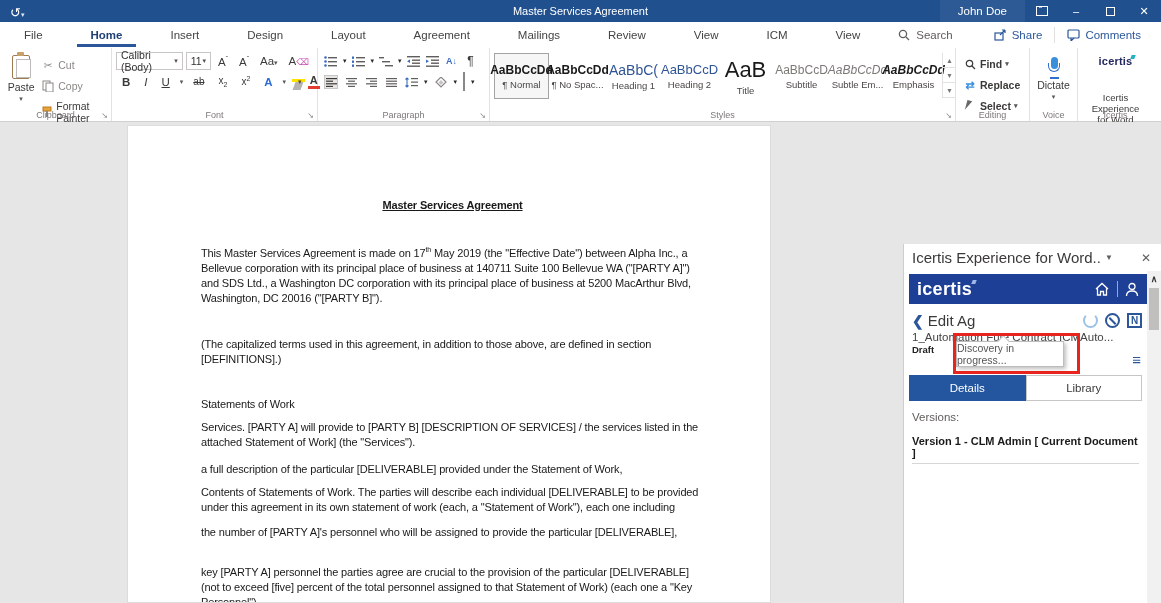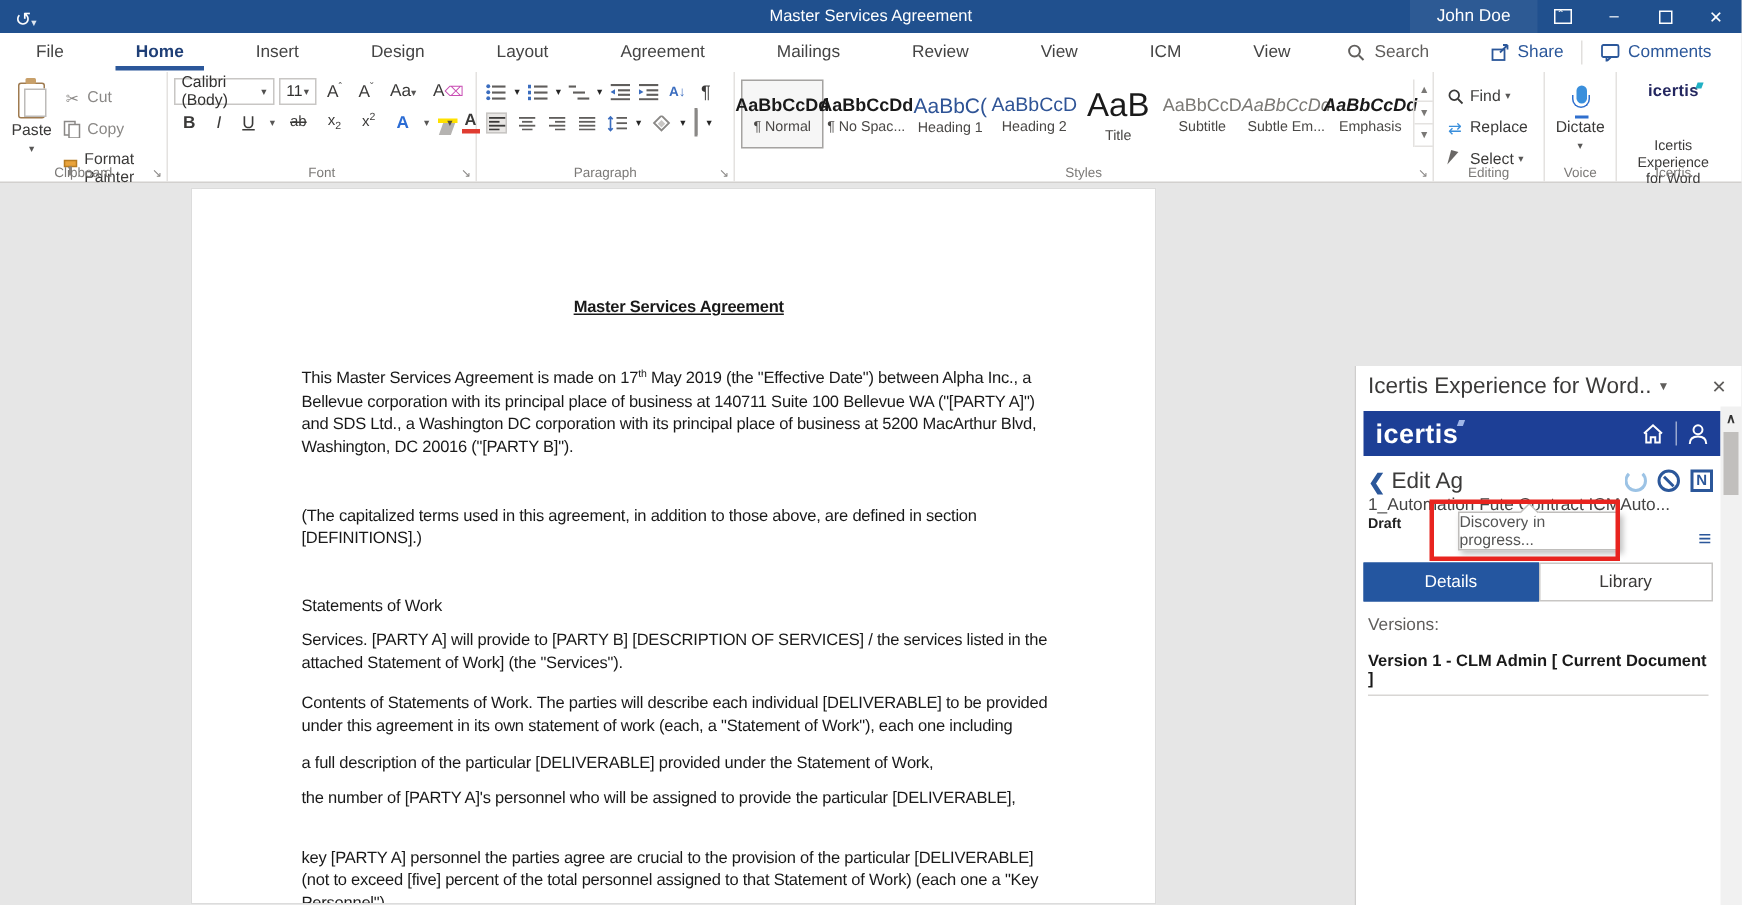--- a/index.html
+++ b/index.html
@@ -94,21 +94,21 @@
   .back-ch { color:#2b579a; font-size:14px; font-weight:bold; margin-right:4px; }
   .edit-lbl { font-size:15px; color:#3b3a39; white-space:nowrap; overflow:hidden; max-width:70px; }
   .er-icons { margin-left:auto; display:flex; align-items:center; gap:7px; }
   .spin { width:15px; height:15px; border:2px solid #9cc3e5; border-top-color:transparent; border-radius:50%; }
   .slashc { width:15px; height:15px; border:2px solid #2b579a; border-radius:50%; position:relative; }
   .slashc::after { content:""; position:absolute; left:1px; top:5px; width:9px; height:2px; background:#2b579a; transform:rotate(45deg); }
   .nbox { width:15px; height:15px; border:2px solid #2b579a; color:#2b579a; font-size:10px; font-weight:bold; display:flex; align-items:center; justify-content:center; }
   .docname { margin:2px 5px 0 8px; font-size:11.5px; color:#444; white-space:nowrap; overflow:hidden; width:215px; position:relative; z-index:1; }
   .hamb { position:absolute; right:6px; top:80px; font-size:15px; color:#2b579a; z-index:1; }
   .draft { margin:1px 0 0 8px; font-size:9.5px; font-weight:bold; color:#222; }
-  .tooltip { position:absolute; left:68px; top:70px; width:108px; height:26px; background:#fff; border:1px solid #bfbdbb; box-shadow:2px 2px 4px rgba(0,0,0,.25); font-size:10.5px; color:#555; display:flex; align-items:center; justify-content:center; z-index:2; }
+  .tooltip { position:absolute; left:52px; top:70px; width:108px; height:26px; background:#fff; border:1px solid #bfbdbb; box-shadow:2px 2px 4px rgba(0,0,0,.25); font-size:10.5px; color:#555; display:flex; align-items:center; justify-content:center; z-index:2; }
   .tooltip::before { content:""; position:absolute; left:42px; top:-5px; width:8px; height:8px; background:#fff; border-left:1px solid #bfbdbb; border-top:1px solid #bfbdbb; transform:rotate(45deg); }
   .redrect { position:absolute; left:49px; top:62px; width:127px; height:41px; border:3px solid #e8241f; z-index:3; }
   .ptabs { display:flex; margin:20px 5px 0 5px; height:26px; font-size:11.5px; }
   .ptab { flex:1; display:flex; align-items:center; justify-content:center; border:1px solid #c8c6c4; background:#fff; color:#3b3a39; }
   .ptab.active { background:#2456a0; border-color:#2456a0; color:#fff; }
   .versions { margin:10px 0 0 8px; font-size:11.5px; color:#605e5c; }
   .ventry { margin:12px 8px 0 8px; font-size:11px; font-weight:bold; color:#1a1a1a; padding-bottom:4px; border-bottom:1px solid #d8d6d4; }
   .p-scroll { position:absolute; right:0; top:27px; bottom:0; width:14px; background:#f1f1f1; }
   .ps-arrow { height:16px; display:flex; align-items:center; justify-content:center; font-size:9px; color:#333; font-weight:bold; }
   .ps-thumb { position:absolute; left:2px; top:17px; width:10px; height:42px; background:#c1bfbd; }
@@ -427,21 +427,21 @@
         <span class="sga">▲</span>
         <span class="sga">▼</span>
         <span class="sga">▼</span>
       </div>
     </div>
     <span class="gcap">Styles</span>
     <span class="glaunch">↘</span>
   </div>
 
   <div class="group" style="width:74px">
-    <div class="col" style="gap:3px; padding-top:3px;">
+    <div class="col" style="gap:3px; padding-top:3px;font-weight:bold;">
       <div class="smbtn">
         <span class="ic14">
             <svg width="11" height="11" viewBox="0 0 11 11">
               <circle cx="4.5" cy="4.5" r="3.2" fill="none" stroke="#3b3a39" stroke-width="1.2"></circle>
               <line x1="7" y1="7" x2="10" y2="10" stroke="#3b3a39" stroke-width="1.2"></line>
             </svg>
           </span>
         <span>Find</span>
           <span class="caret">▾</span>
       </div>
@@ -487,22 +487,22 @@
 
 <div class="workspace">
 
   <div class="page">
     <div class="doc">
       <h1>Master Services Agreement</h1>
       <p style="margin-bottom:31px"><span>This Master Services Agreement is made on 17</span><sup>th</sup><span> May 2019 (the "Effective Date") between Alpha Inc., a Bellevue corporation with its principal place of business at 140711 Suite 100 Bellevue WA ("[PARTY A]") and SDS Ltd., a Washington DC corporation with its principal place of business at 5200 MacArthur Blvd, Washington, DC 20016 ("[PARTY B]").</span></p>
       <p style="margin-bottom:30px">(The capitalized terms used in this agreement, in addition to those above, are defined in section [DEFINITIONS].)</p>
       <p style="margin-bottom:8px">Statements of Work</p>
       <p style="margin-bottom:12px">Services. [PARTY A] will provide to [PARTY B] [DESCRIPTION OF SERVICES] / the services listed in the attached Statement of Work] (the "Services").</p>
+      <p style="margin-bottom:8px">a full description of the particular [DELIVERABLE] provided under the Statement of Work,</p>
       <p style="margin-bottom:10px">Contents of Statements of Work. The parties will describe each individual [DELIVERABLE] to be provided under this agreement in its own statement of work (each, a "Statement of Work"), each one including</p>
-      <p style="margin-bottom:8px">a full description of the particular [DELIVERABLE] provided under the Statement of Work,</p>
       <p style="margin-bottom:25px">the number of [PARTY A]'s personnel who will be assigned to provide the particular [DELIVERABLE],</p>
       <p style="margin-bottom:4px">key [PARTY A] personnel the parties agree are crucial to the provision of the particular [DELIVERABLE] (not to exceed [five] percent of the total personnel assigned to that Statement of Work) (each one a "Key Personnel"),</p>
       <p>the applicable fees and fee schedule including email rates and daily rates per unit, if applicable for</p>
     </div>
   </div>
 
   <div class="panel">
     <div class="p-head">
       <span class="p-title">Icertis Experience for Word..</span>
       <span class="p-caret">▼</span>

